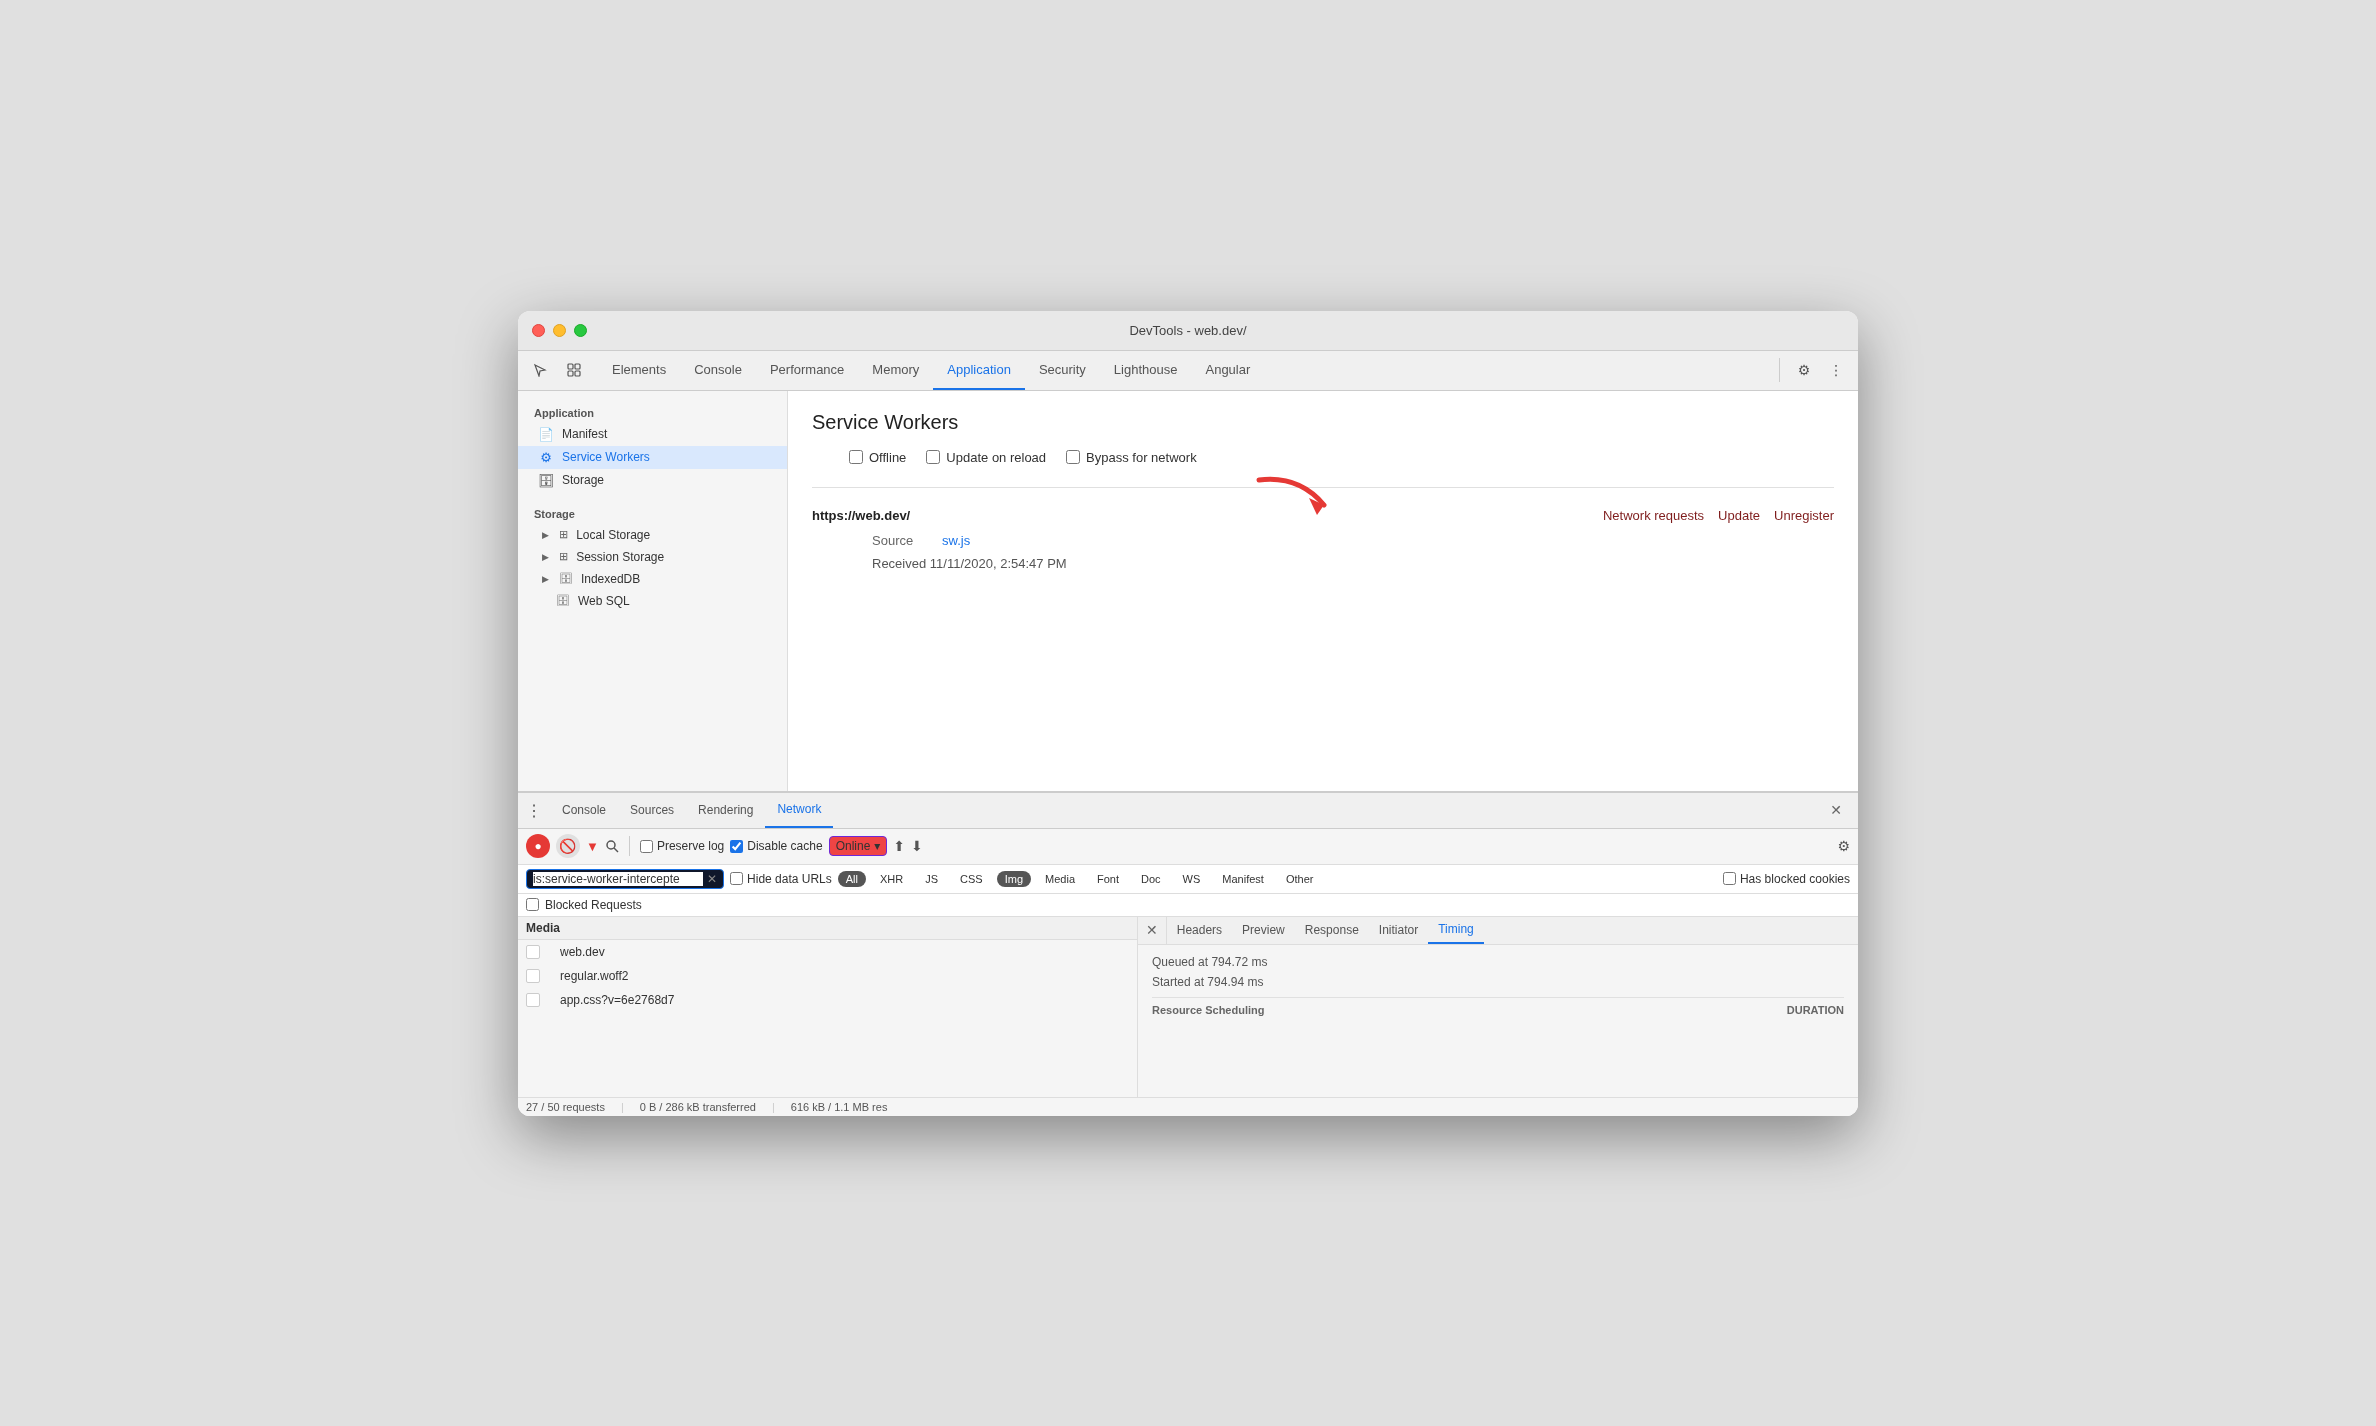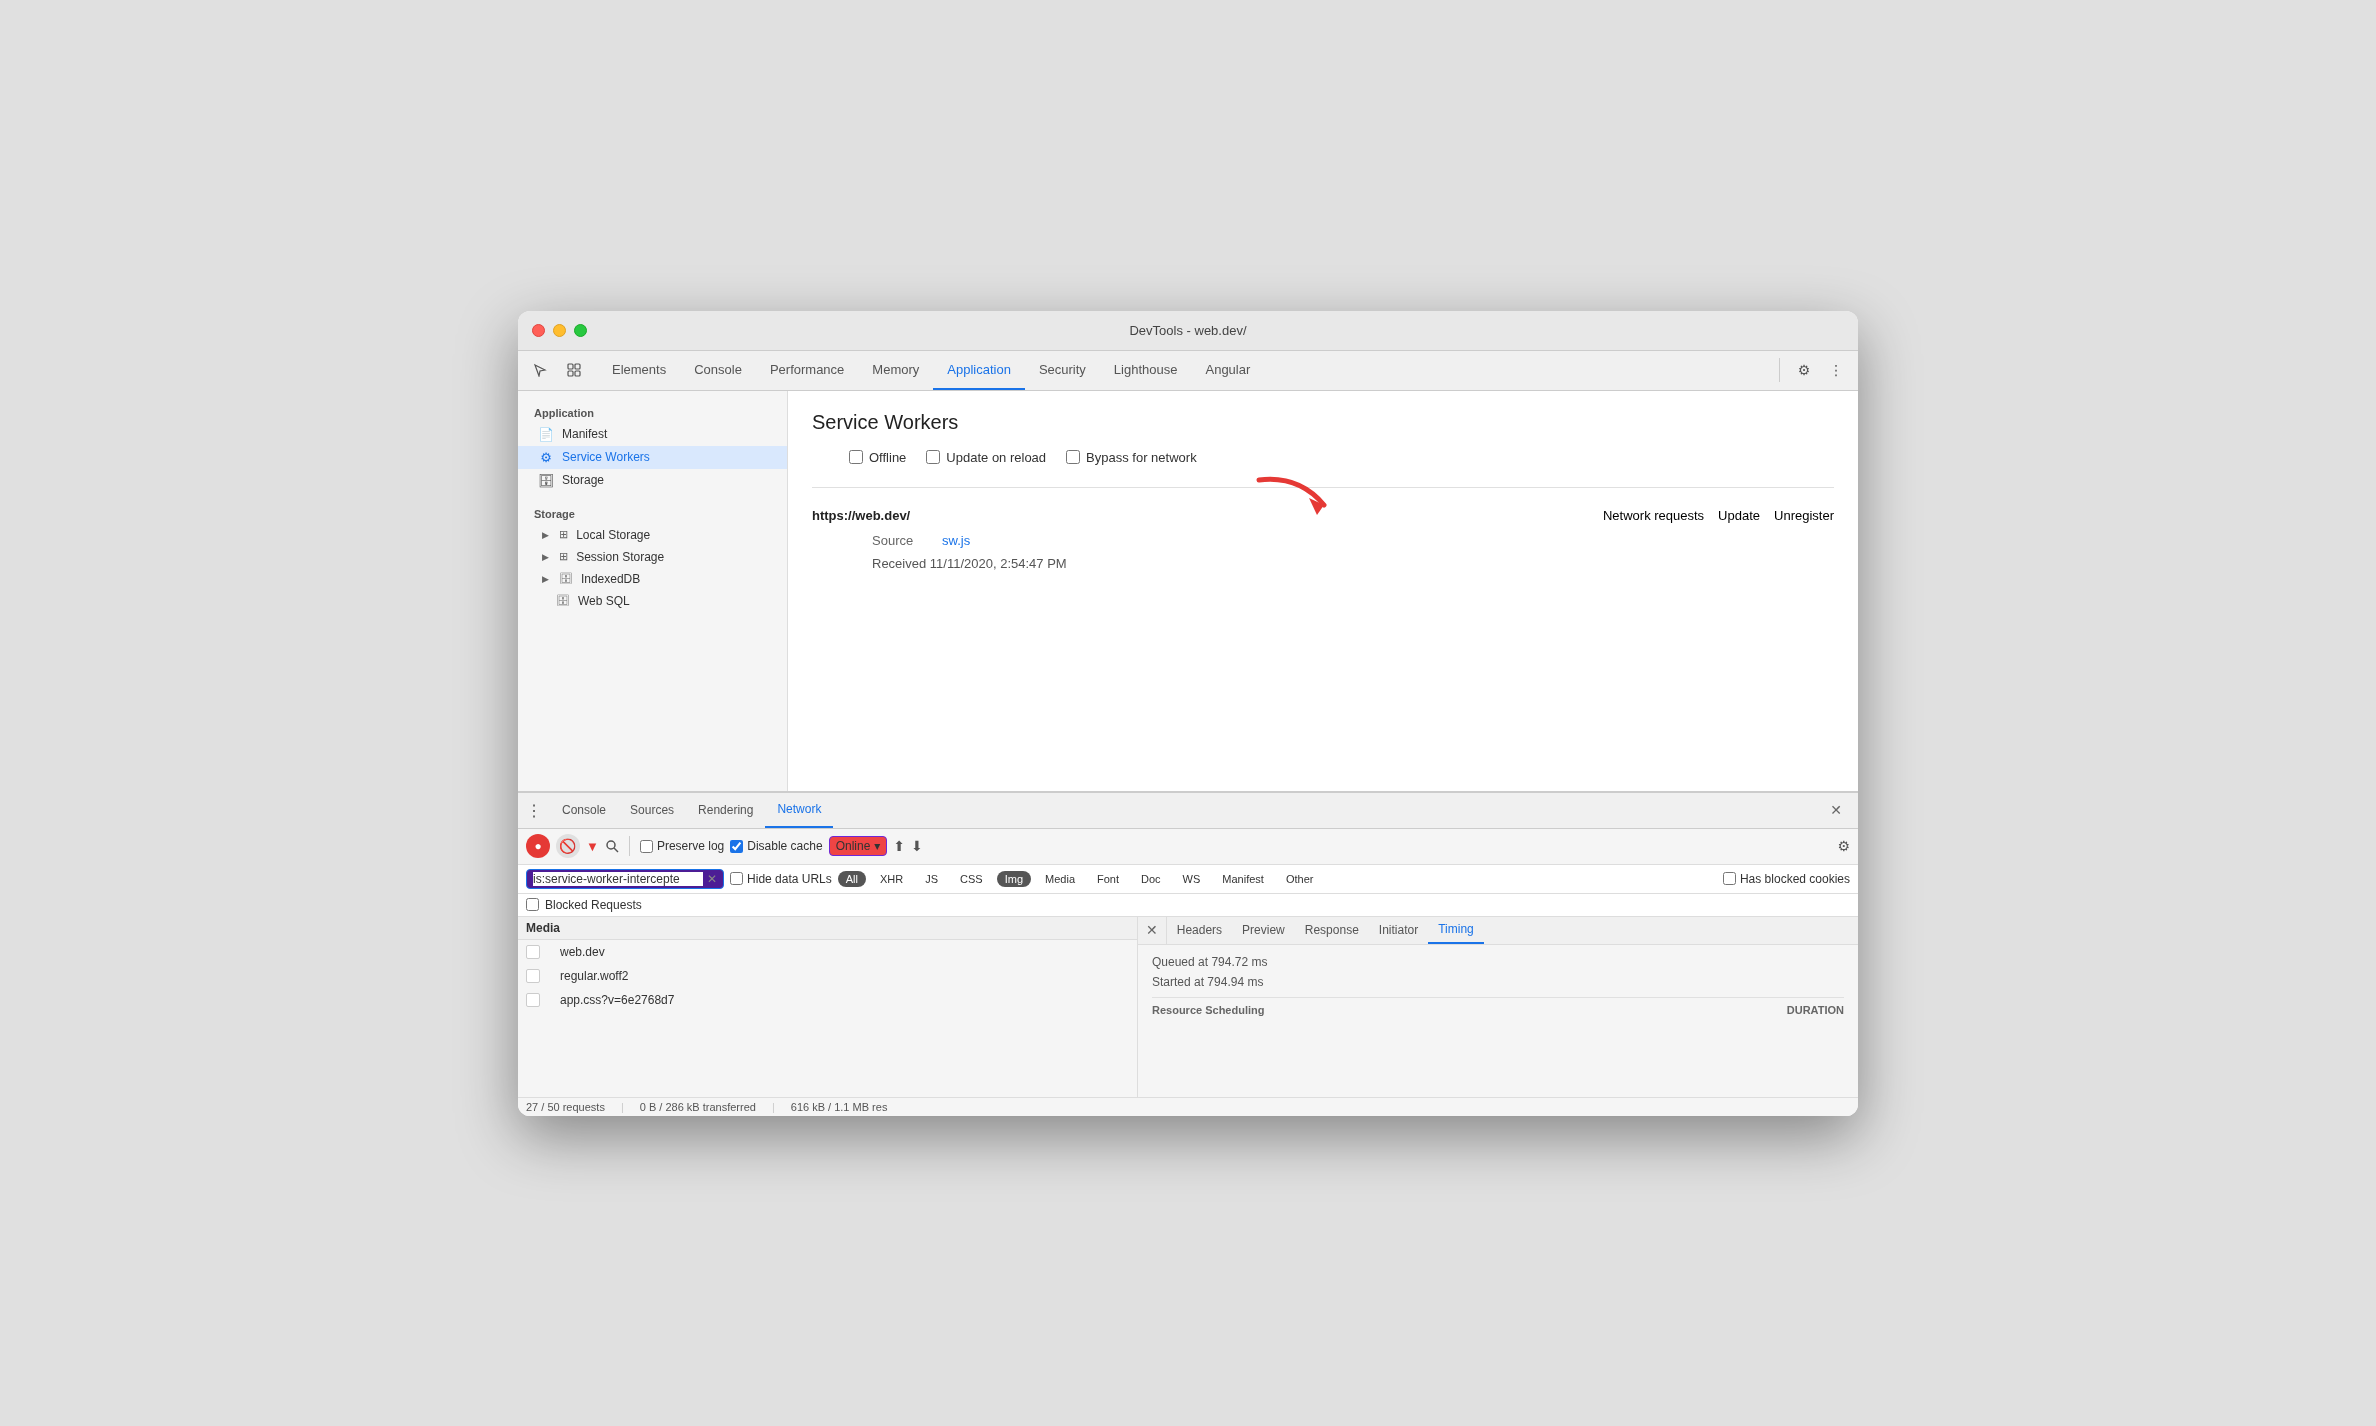--- a/index.html
+++ b/index.html
@@ -208,21 +208,21 @@
       color: #222;
     }
     .sw-links {
       display: flex;
       gap: 14px;
       align-items: center;
       position: relative;
     }
     .sw-link {
       font-size: 13px;
-      color: #000000;
+      color: #7f1d1d;
       cursor: pointer;
       text-decoration: none;
     }
     .sw-details {
       padding-left: 60px;
     }
     .sw-detail-row {
       display: flex;
       align-items: center;
       margin-bottom: 8px;
@@ -347,21 +347,21 @@
       padding: 4px 8px;
       background: #fff;
       border-bottom: 1px solid #ddd;
       flex-wrap: wrap;
     }
     .filter-input-wrap {
       display: flex;
       align-items: flex-start;
       border: 1px solid #1a73e8;
       border-radius: 4px;
-      background: #4c1d95;
+      background: #0f172a;
       padding: 2px 6px;
     }
     .filter-input {
       border: none;
       outline: none;
       font-size: 12px;
       color: #333;
       width: 170px;
     }
     .filter-clear {

